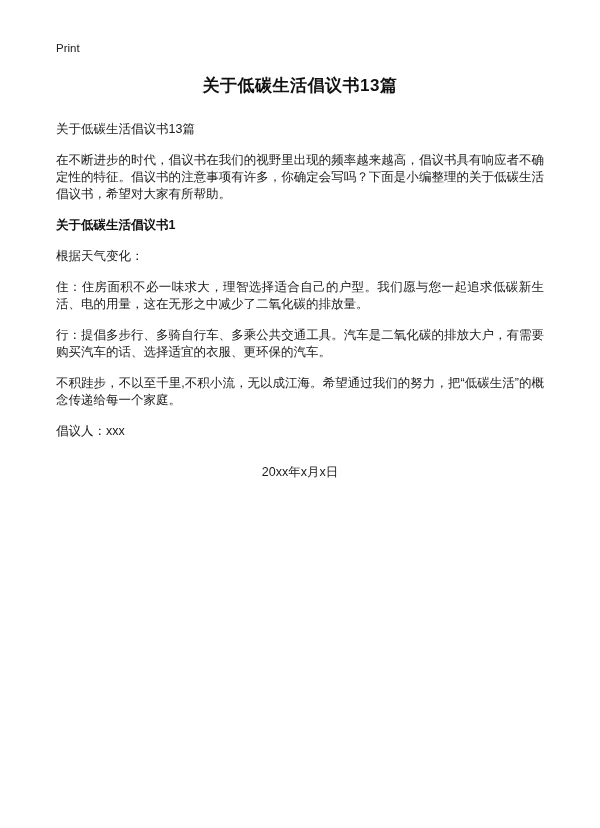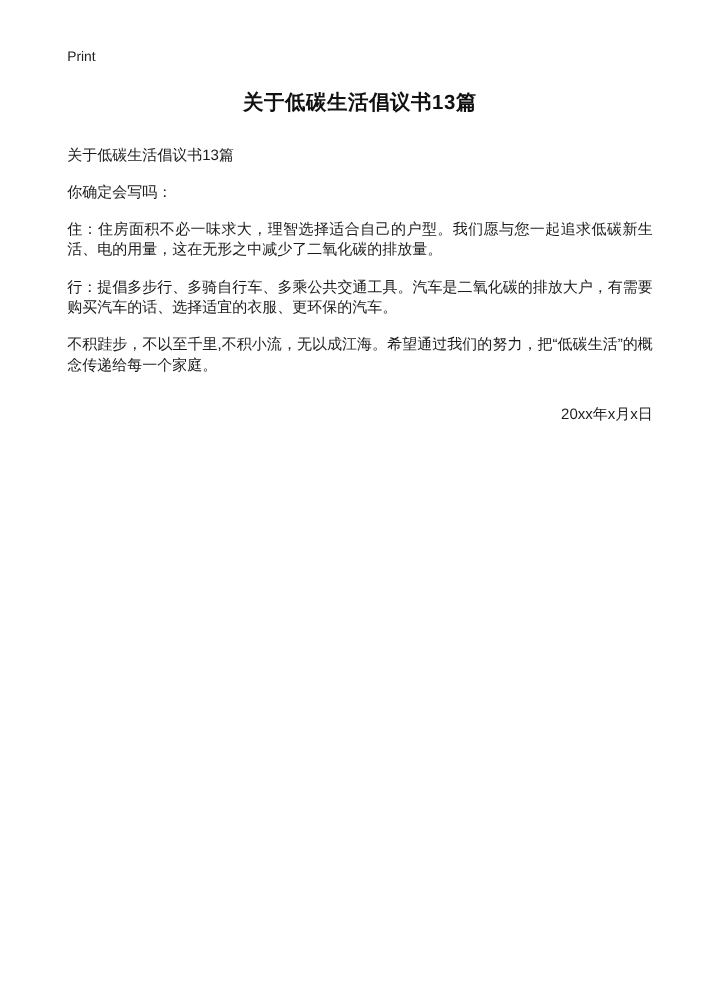--- a/index.html
+++ b/index.html
@@ -38,43 +38,46 @@
     word-break: break-all;
     color: #1b1b1b;
   }
   .para.subheading {
     font-weight: bold;
     color: #111111;
     text-align: left;
   }
   .para.salutation { text-align: left; }
   .para.signature { text-align: left; margin-top: 6px; }
-  .para.date-line { text-align: right; margin-top: 24px; }
+  .para.date-line { text-align: center; margin-top: 24px; }
 </style>
 </head>
 <body>
 
 <div class="page">
 
   <div class="print-label">Print</div>
 
   <h1 class="doc-title">关于低碳生活倡议书13篇</h1>
 
   <p class="para salutation">关于低碳生活倡议书13篇</p>
 
+  <p class="para">在不断进步的时代，倡议书在我们的视野里出现的频率越来越高，倡议书具有响应者不确定性的特征。倡议书的注意事项有许多，你确定会写吗？下面是小编整理的关于低碳生活倡议书，希望对大家有所帮助。</p>
 
+  <p class="para subheading">关于低碳生活倡议书1</p>
 
-  <p class="para salutation">你确定会写吗：</p>
+  <p class="para salutation">根据天气变化：</p>
 
 
 
 
   <p class="para">住：住房面积不必一味求大，理智选择适合自己的户型。我们愿与您一起追求低碳新生活、电的用量，这在无形之中减少了二氧化碳的排放量。</p>
 
 
   <p class="para">行：提倡多步行、多骑自行车、多乘公共交通工具。汽车是二氧化碳的排放大户，有需要购买汽车的话、选择适宜的衣服、更环保的汽车。</p>
 
   <p class="para">不积跬步，不以至千里,不积小流，无以成江海。希望通过我们的努力，把“低碳生活”的概念传递给每一个家庭。</p>
 
+  <p class="para signature">倡议人：xxx</p>
 
   <p class="para date-line">20xx年x月x日</p>
 
 </div>
 
 </body></html>

